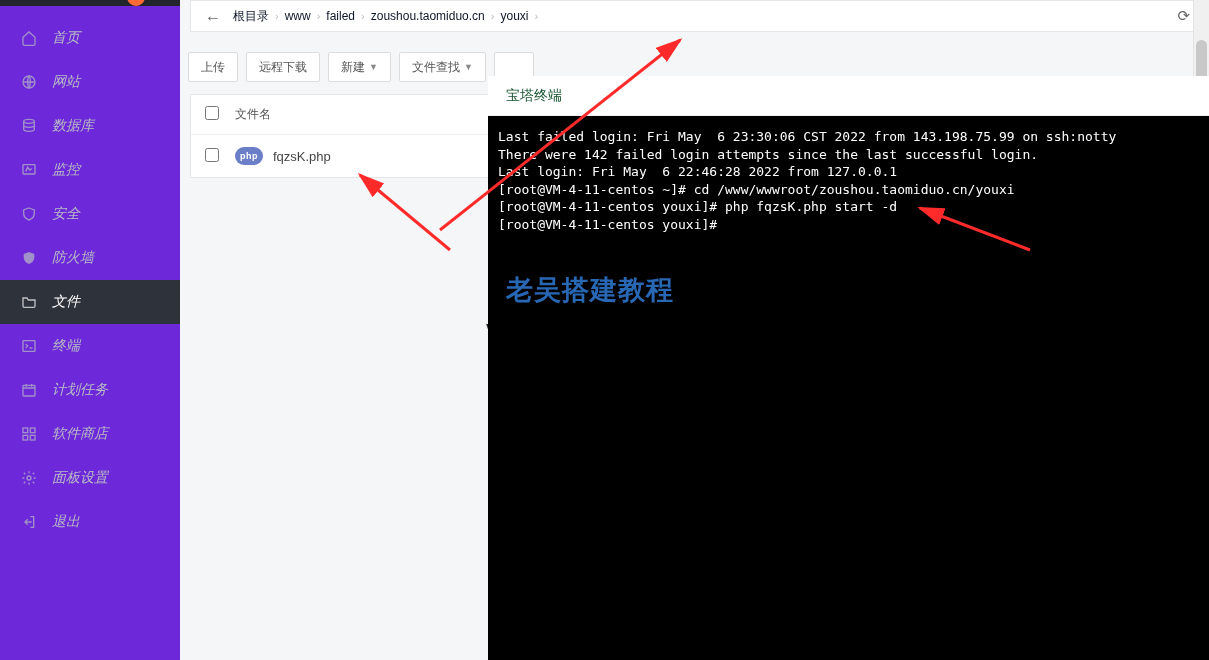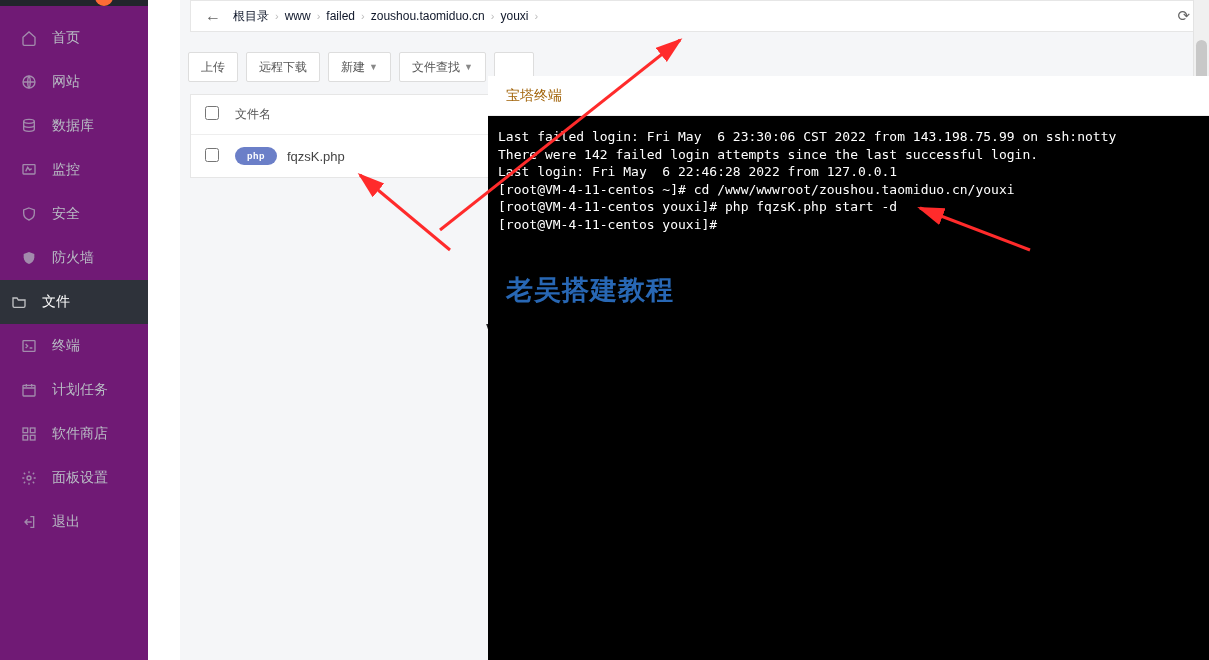--- a/index.html
+++ b/index.html
@@ -1,45 +1,45 @@
 <!DOCTYPE html>
 <html><head>
 <meta charset="utf-8">
 <style>
 * { margin: 0; padding: 0; box-sizing: border-box; font-family: "Microsoft YaHei", Arial, sans-serif; }
 body { width: 1209px; height: 660px; background: #fff; overflow: hidden; position: relative; }
-.sidebar { position: absolute; left: 0; top: 0; width: 148px; height: 660px; background: #701a75; color: #b8bcc4; }
+.sidebar { position: absolute; left: 0; top: 0; width: 180px; height: 660px; background: #6d28d9; color: #b8bcc4; font-style: italic; }
 .sidebar-header { height: 6px; background: #22252c; display: flex; align-items: center; padding: 0 15px; position: relative; overflow: hidden; }
 .header-badge { width: 18px; height: 18px; border-radius: 50%; background: #ff6b35; position: absolute; right: 35px; top: -12px; display:flex; align-items:center; justify-content:center; color:#fff; font-size:10px;}
 .menu { list-style: none; padding-top: 10px; }
 .menu-item { display: flex; align-items: center; height: 44px; padding: 0 20px; cursor: pointer; color: #b8bcc4; }
-.menu-item.active { background: #2e323a; color: #fff; padding-left: 10px; }
+.menu-item.active { background: #2e323a; color: #fff; }
 .menu-icon { width: 18px; height: 18px; display: inline-flex; align-items: center; justify-content: center; margin-right: 14px; opacity: .7; }
 .menu-label { font-size: 14px; }
 .main { position: absolute; left: 180px; top: 0; right: 0; height: 660px; background: #f5f6f8; }
 .breadcrumb-bar { height: 32px; background: #fff; border: 1px solid #e6e6e6; margin: 0 10px; display: flex; align-items: center; padding: 0 8px; }
 .back-icon { width: 28px; color: #666; text-align: center; cursor: pointer; font-size: 16px; }
 .refresh-icon { color: #666; font-size: 15px; cursor: pointer; }
 .crumbs { flex: 1; display: flex; align-items: center; }
 .crumb { font-size: 12px; color: #0f172a; cursor: pointer; padding: 0 6px; }
 .crumb-sep { color: #bbb; font-size: 11px; }
 .toolbar { margin: 20px 8px 12px; display: flex; gap: 8px; }
 .tbtn { background: #fff; border: 1px solid #ddd; border-radius: 2px; height: 30px; padding: 0 12px; font-size: 12px; color: #555; cursor: pointer; display: inline-flex; align-items: center; }
 .tbtn .caret { margin-left: 4px; font-size: 9px; color: #888; }
 .cut-btn { width: 40px; overflow: hidden; white-space: nowrap;}
 .file-table { margin: 0 10px; background: #fff; border: 1px solid #e6e6e6; }
 .ft-head { display: flex; align-items: center; height: 40px; border-bottom: 1px solid #eee; padding: 0 14px; font-size: 12px; color: #555; }
 .ft-row { display: flex; align-items: center; height: 42px; padding: 0 14px; font-size: 13px; color: #444; }
 .ft-check { width: 30px; }
 .ft-name { flex: 1; display: flex; align-items: center; gap: 10px; }
-.php-icon { width: 42px; height: 18px; border-radius: 9px; background: #6b7fc8; color: #fff; font-size: 9px; font-weight: bold; display: flex; align-items: center; justify-content: center; letter-spacing: .5px; }
+.php-icon { width: 28px; height: 18px; border-radius: 9px; background: #6b7fc8; color: #fff; font-size: 9px; font-weight: bold; display: flex; align-items: center; justify-content: center; letter-spacing: .5px; }
 .scrollbar-main { position: absolute; right: 0; top: 0; width: 16px; height: 660px; background: #f0f0f0; border-left: 1px solid #e3e3e3;}
 .scrollbar-main .thumb { position:absolute; left:2px; right:2px; top:40px; height:90px; background:#c8c8c8; border-radius:6px;}
 .terminal-panel { position: absolute; left: 488px; top: 76px; right: 0; bottom: 0; background: #fff; }
-.terminal-header { height: 40px; background: #fff; display: flex; align-items: center; padding: 0 18px; font-size: 14px; color: #a16207; border-bottom: 1px solid #eee;}
+.terminal-header { height: 40px; background: #fff; display: flex; align-items: center; padding: 0 18px; font-size: 14px; color: #14532d; border-bottom: 1px solid #eee;}
 .terminal-body { position: absolute; left: 0; top: 40px; right: 0; bottom: 0; background: #000; color: #fff; font-family: Consolas, Menlo, monospace; font-size: 13px; padding: 12px 10px; white-space: pre; line-height: 1.35; }
 .watermark1 { position: absolute; left: 506px; top: 272px; font-size: 27px; font-weight: 700; color: #2f7ad4; opacity: .85; letter-spacing: 1px; pointer-events:none; }
 .watermark2 { position: absolute; left: 486px; top: 312px; font-size: 33px; font-weight: 700; color: #000000; opacity: .85; letter-spacing: 1px; pointer-events:none; }
 .arrow { position: absolute; pointer-events: none; }
 input[type=checkbox]{ width:14px; height:14px;}
 </style>
 </head>
 <body>
 
 <div class="sidebar">

